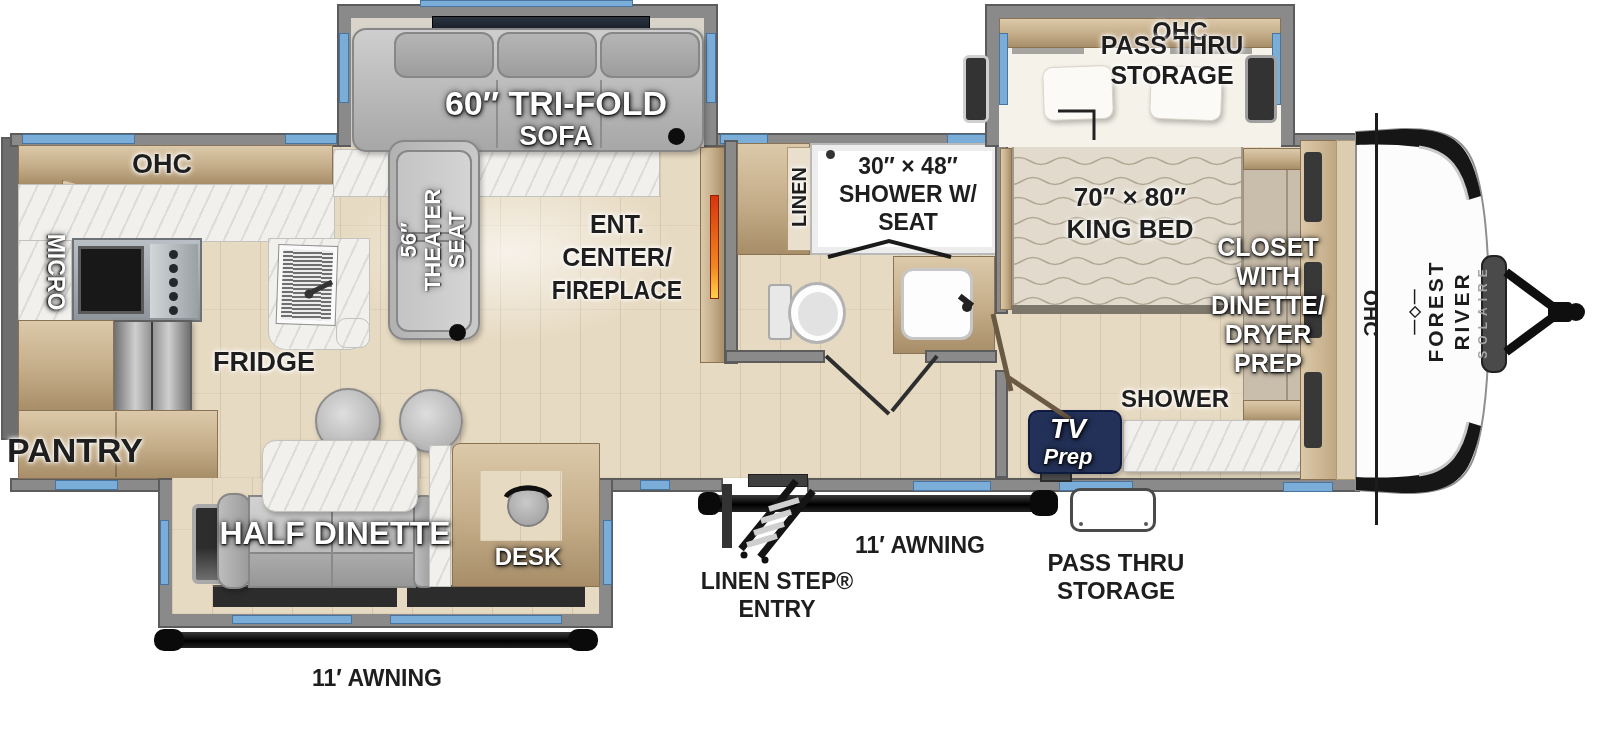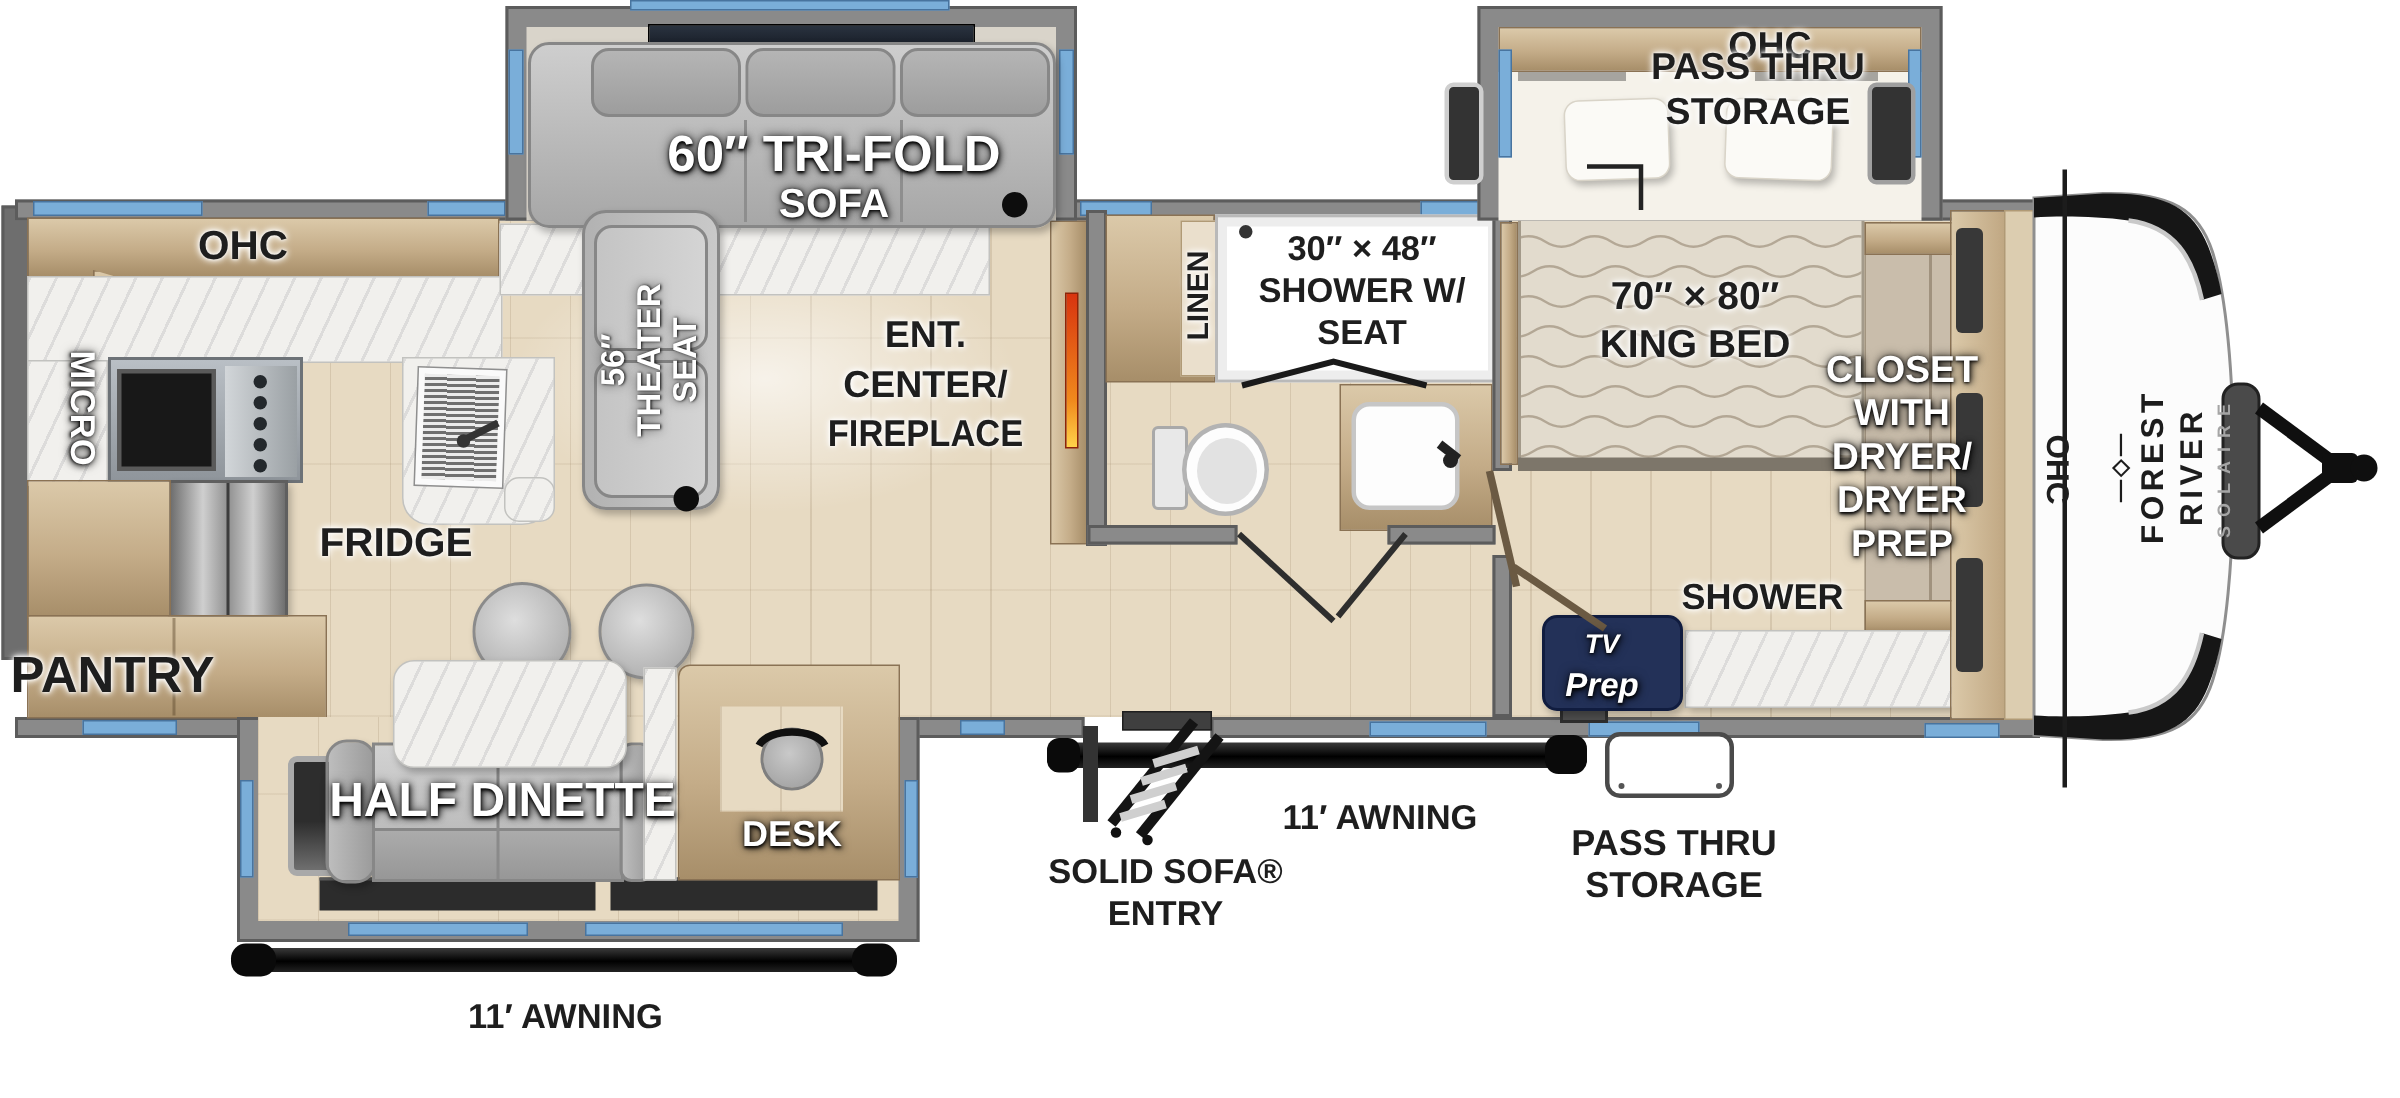--- a/index.html
+++ b/index.html
@@ -270,36 +270,36 @@
   <div class="lbl" style="left:908px;top:166px;font-size:23px">30″ × 48″</div>
   <div class="lbl" style="left:908px;top:194px;font-size:23px">SHOWER W/</div>
   <div class="lbl" style="left:908px;top:222px;font-size:23px">SEAT</div>
 
   <div class="lbl" style="left:1130px;top:197px;font-size:26px">70″ × 80″</div>
   <div class="lbl" style="left:1130px;top:229px;font-size:26px">KING BED</div>
   <div class="lbl" style="left:1180px;top:31px;font-size:25px">OHC</div>
 
   <div class="lbl wt" style="left:1268px;top:247px;font-size:25px">CLOSET</div>
   <div class="lbl wt" style="left:1268px;top:276px;font-size:25px">WITH</div>
-  <div class="lbl wt" style="left:1268px;top:305px;font-size:25px">DRYER/</div>
+  <div class="lbl wt" style="left:1268px;top:305px;font-size:25px">DINETTE/</div>
   <div class="lbl wt" style="left:1268px;top:334px;font-size:25px">DRYER</div>
   <div class="lbl wt" style="left:1268px;top:363px;font-size:25px">PREP</div>
 
   <div class="lbl" style="left:1175px;top:399px;font-size:24px">SHOWER</div>
-  <div class="lbl wt" style="left:1068px;top:429px;font-size:18px;font-style:italic;z-index:41">TV</div>
+  <div class="lbl wt" style="left:1068px;top:429px;font-size:28px;font-style:italic;z-index:41">TV</div>
   <div class="lbl wt" style="left:1068px;top:457px;font-size:22px;font-style:italic;z-index:41">Prep</div>
 
   <div class="lbl" style="left:1172px;top:45px;font-size:25px">PASS THRU</div>
   <div class="lbl" style="left:1172px;top:75px;font-size:25px">STORAGE</div>
   <div class="lbl" style="left:1116px;top:563px;font-size:24px">PASS THRU</div>
   <div class="lbl" style="left:1116px;top:591px;font-size:24px">STORAGE</div>
 
   <div class="lbl" style="left:377px;top:678px;font-size:23px">11′ AWNING</div>
   <div class="lbl" style="left:920px;top:545px;font-size:23px">11′ AWNING</div>
-  <div class="lbl" style="left:777px;top:581px;font-size:23px">SOLID SOFA®</div>
+  <div class="lbl" style="left:777px;top:581px;font-size:23px">LINEN STEP®</div>
   <div class="lbl" style="left:777px;top:609px;font-size:23px">ENTRY</div>
 
   <div class="lbl wt" style="left:335px;top:533px;font-size:32px">HALF DINETTE</div>
   <div class="lbl wt" style="left:528px;top:557px;font-size:24px">DESK</div>
 
   <div class="lbl cw" style="left:1371px;top:313px;font-size:21px;text-shadow:none">OHC</div>
 
   <div class="brand" style="left:1448px;top:311px">
     <div style="font-size:15px;letter-spacing:2px;line-height:1.2">―◇―</div>
     <div style="font-size:21px;letter-spacing:3px;line-height:1.25">FOREST RIVER</div>

